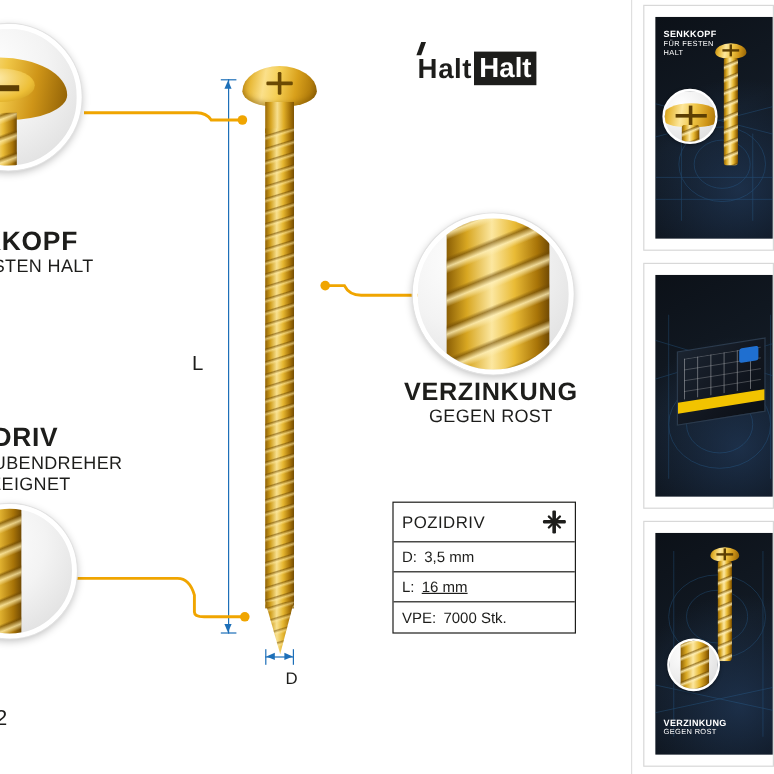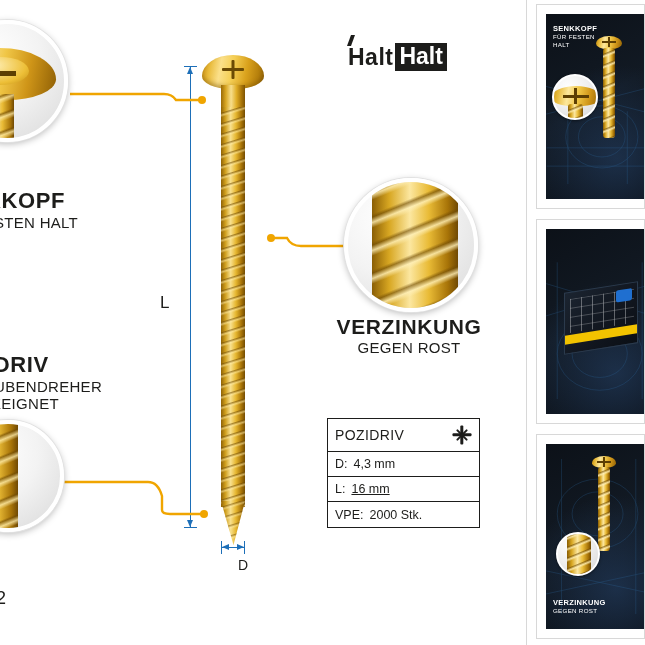--- a/index.html
+++ b/index.html
@@ -377,29 +377,29 @@
         <span class="label">POZIDRIV</span>
         <span class="pozi-icon">
           <i class="a"></i>
             <i class="b"></i>
             <i class="c"></i>
             <i class="d"></i>
         </span>
       </div>
       <div class="row">
         <span>D:</span>
-        <span style="margin-left:6px;">4,3 mm</span>
+        <span style="margin-left:6px;">3,5 mm</span>
       </div>
       <div class="row">
         <span>L:</span>
         <span style="margin-left:6px;text-decoration:underline;">16 mm</span>
       </div>
       <div class="row">
         <span>VPE:</span>
-        <span style="margin-left:6px;">2000 Stk.</span>
+        <span style="margin-left:6px;">7000 Stk.</span>
       </div>
     </div>
   </div>
 
   <div class="rail">
 
     <div class="thumb t-a">
       <div class="thumb-inner">
         <div class="dark-card">
           <svg class="tech" viewBox="0 0 120 170" preserveAspectRatio="none">

